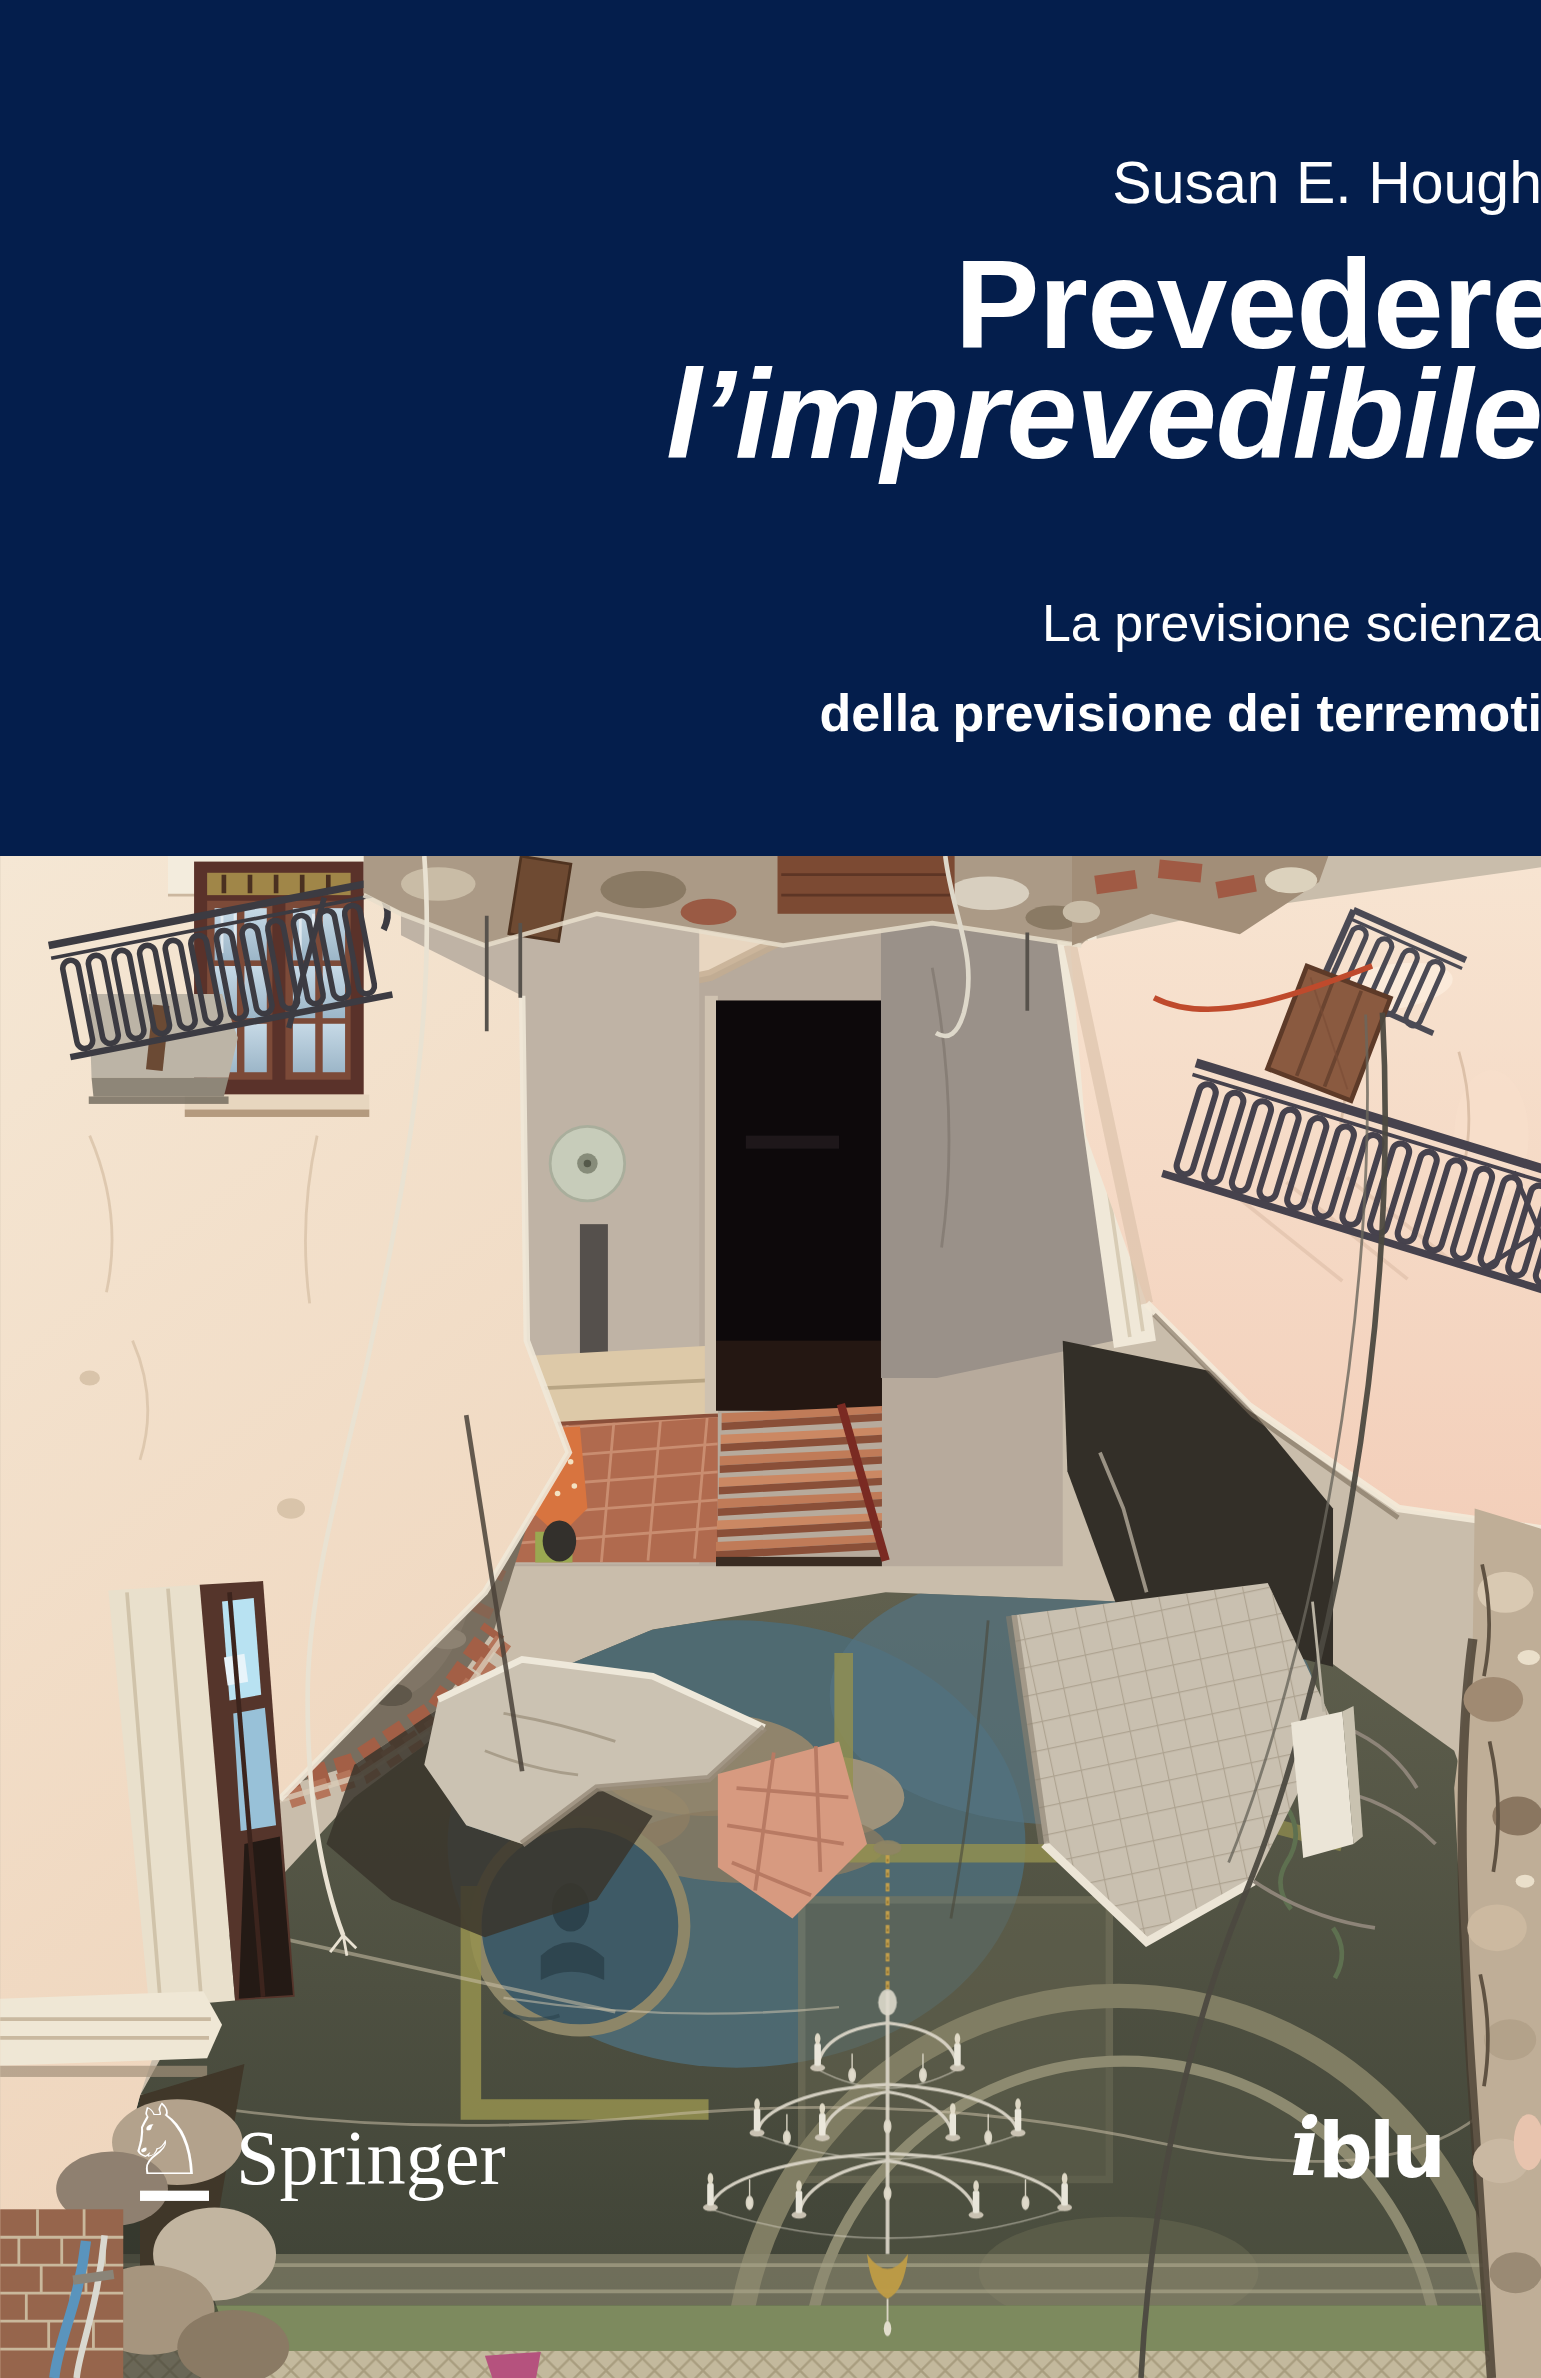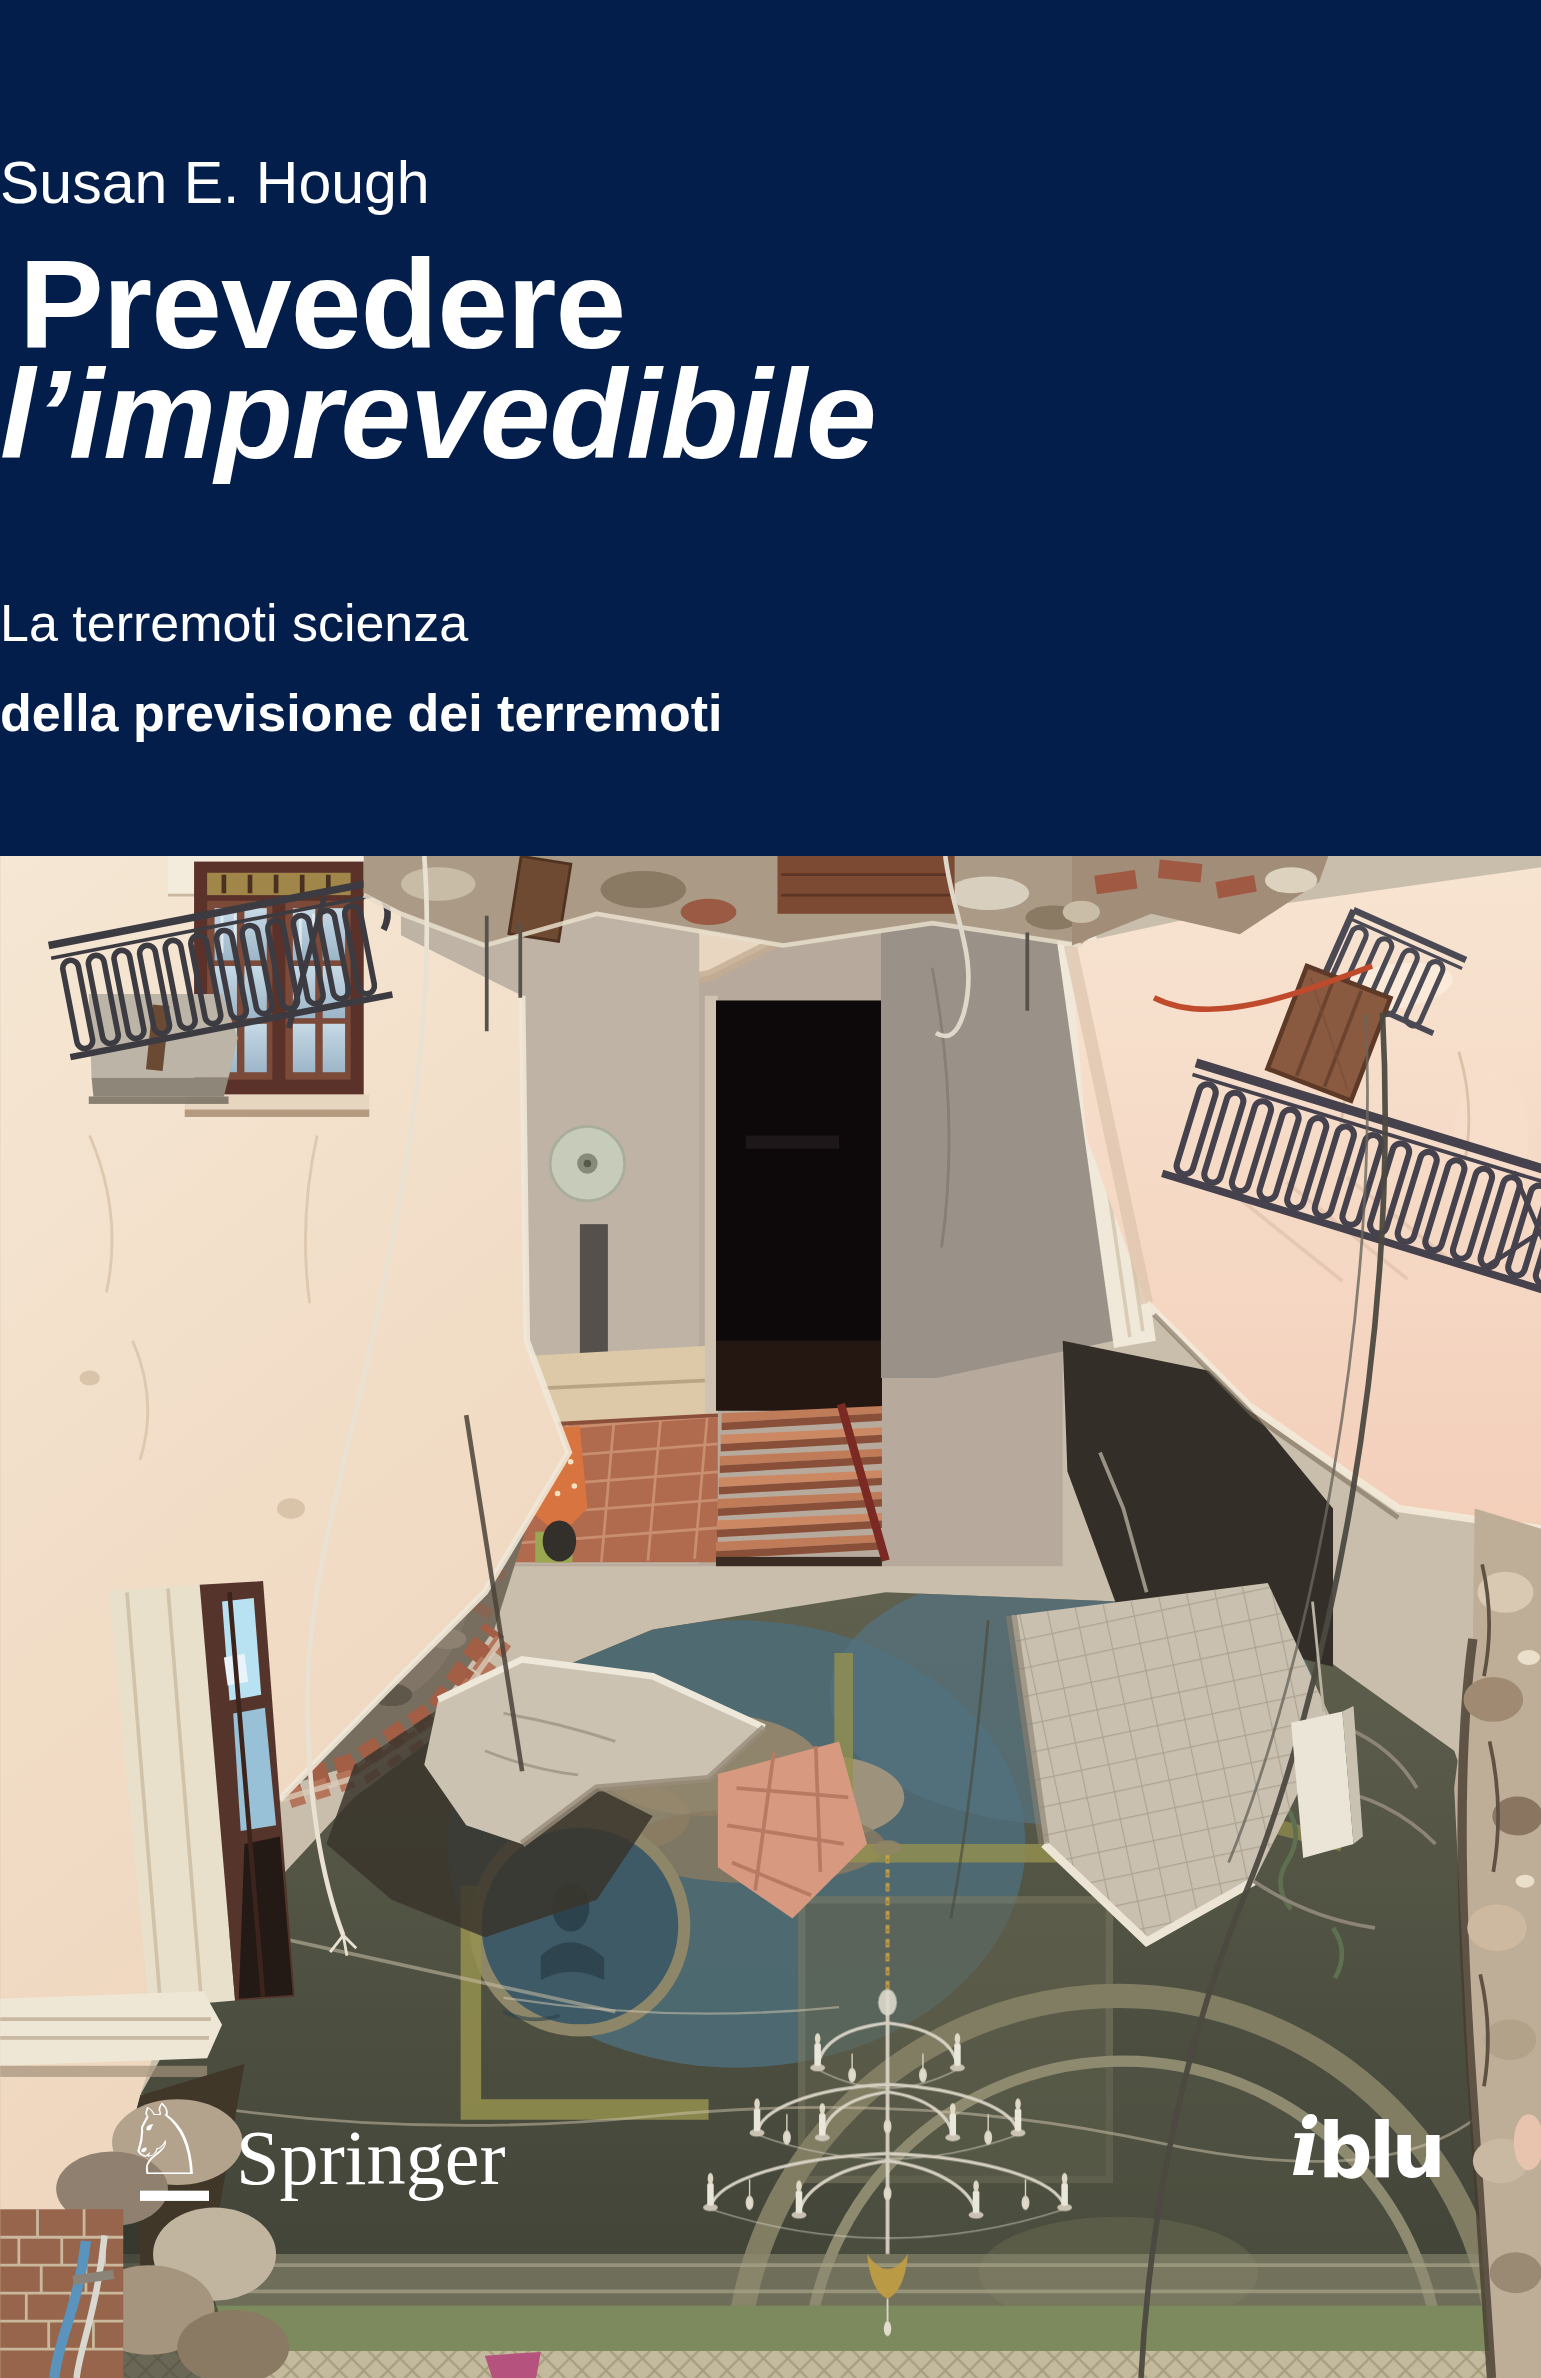--- a/index.html
+++ b/index.html
@@ -1,39 +1,39 @@
 <!DOCTYPE html>
 <html style="font-size:15px"><head>
 <meta charset="utf-8">
 <style>
   html,body{margin:0;padding:0;background:#2a2a2a;}
   .cover{position:relative;width:1542px;height:2378px;overflow:hidden;background:#041e4c;}
   .banner{position:absolute;left:0;top:0;width:1542px;height:856px;background:#041e4c;}
-  .banner .txt{position:absolute;left:0;width:100%;text-align:left;color:#ffffff;
+  .banner .txt{position:absolute;left:0;width:100%;text-align:right;color:#ffffff;
     font-family:"Liberation Sans",sans-serif;white-space:nowrap;}
   .author{top:151px;font-size:59px;line-height:1.1;font-weight:400;}
   .title-line{font-weight:700;font-size:127px;line-height:1;letter-spacing:-0.9px;}
   .title-1{top:241px;padding-left:19px;}
   .title-2{top:351px;font-style:italic;}
   .sub-line{font-size:52px;line-height:1;font-weight:400;}
   .sub-1{top:597px;}
   .sub-2{top:687px;font-weight:bold;}
   .photo{position:absolute;left:0;top:856px;width:1542px;height:1522px;background:#c9bdab;}
   .photo svg{display:block;}
 </style>
 </head>
 <body>
 
 <div class="cover">
 
   <header class="banner">
     <div class="txt author">Susan E. Hough</div>
     <div class="txt title-line title-1">Prevedere</div>
     <div class="txt title-line title-2">l’imprevedibile</div>
-    <div class="txt sub-line sub-1">La terremoti scienza</div>
+    <div class="txt sub-line sub-1">La previsione scienza</div>
     <div class="txt sub-line sub-2">della previsione dei terremoti</div>
   </header>
 
   <div class="photo">
   <svg width="1542" height="1522" viewBox="0 0 1654 1633" xmlns="http://www.w3.org/2000/svg">
     <defs>
       <linearGradient id="wallL" x1="0" y1="0" x2="0.3" y2="1">
         <stop offset="0" stop-color="#f5e7d4"></stop>
             <stop offset="1" stop-color="#eed3ba"></stop>
       </linearGradient>

